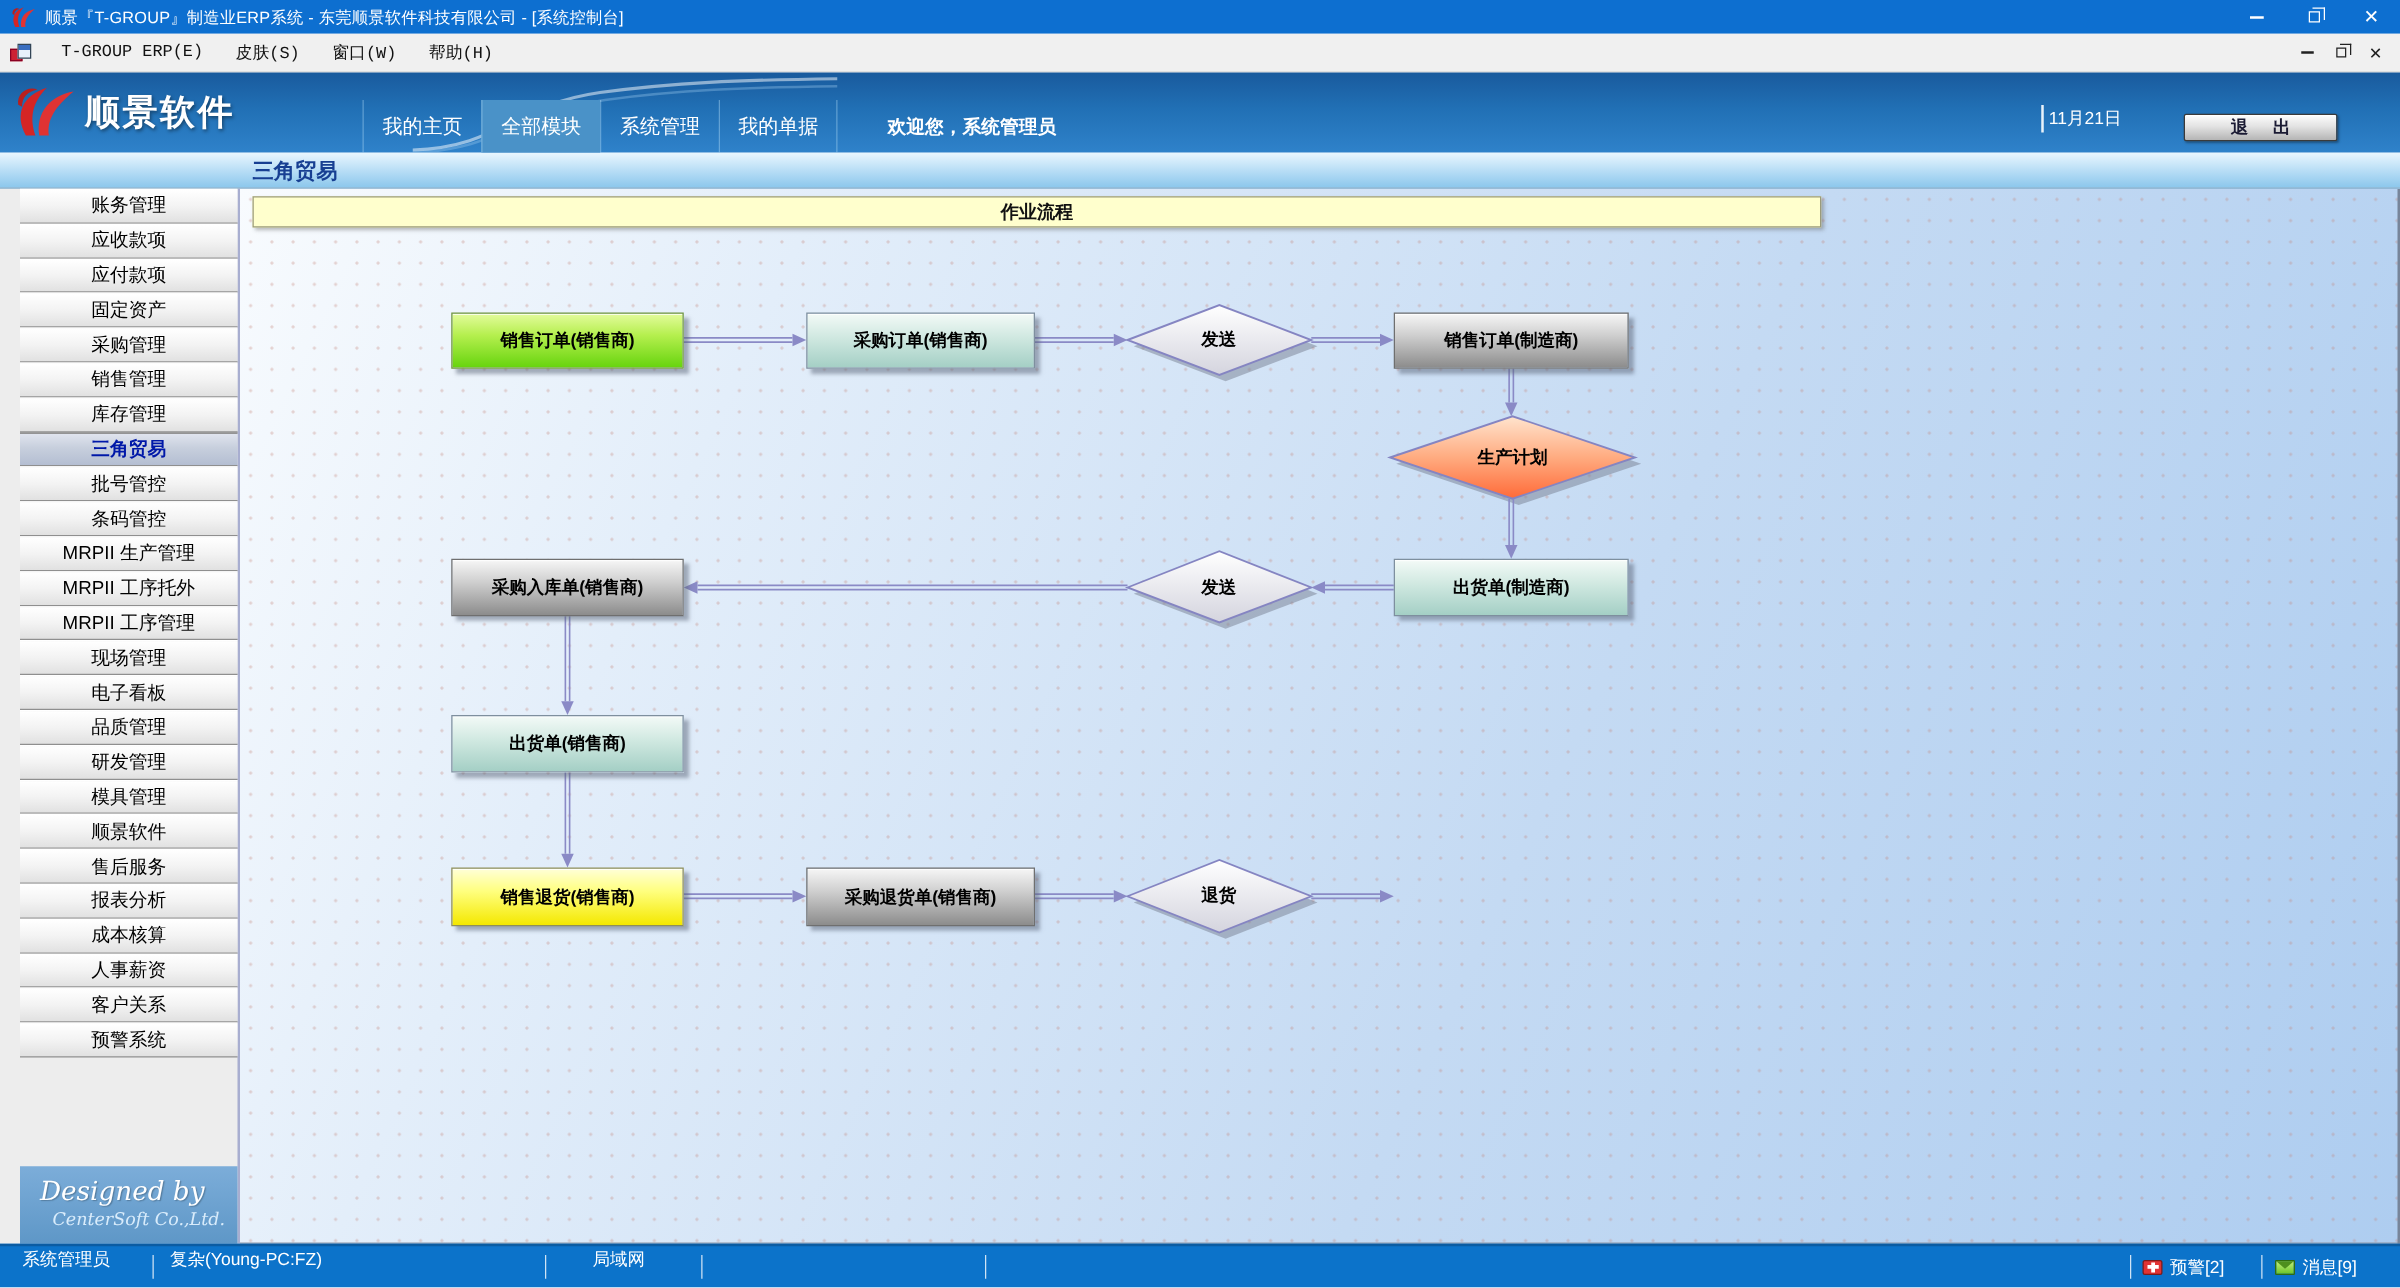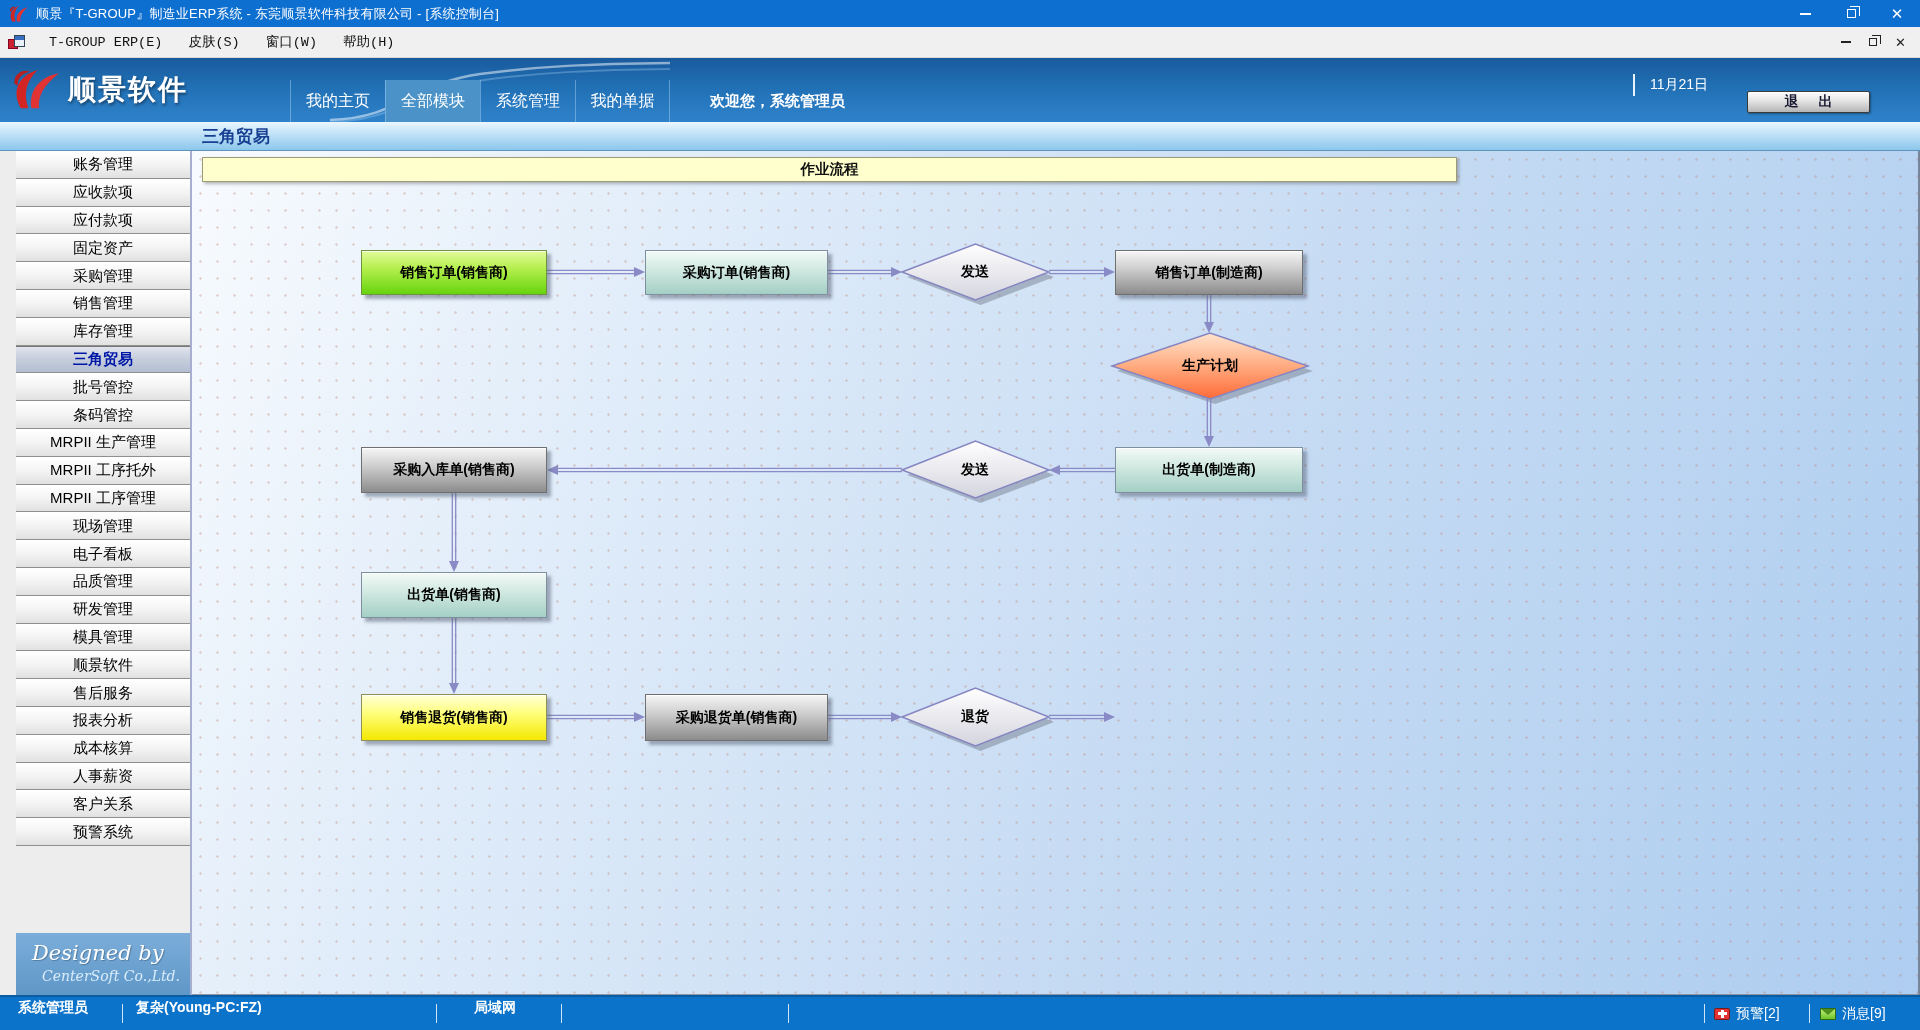--- a/index.html
+++ b/index.html
@@ -38,22 +38,22 @@
   .logo svg { width:52px; height:48px; }
   .logo .lname { font-size:28px; font-weight:bold; color:#fff; margin-left:6px; text-shadow:1px 2px 3px rgba(0,0,0,.45); letter-spacing:2px; }
   .hcurve { position:absolute; left:330px; top:0; width:340px; height:64px; pointer-events:none; }
   .tabs { position:absolute; left:290px; top:22px; height:42px; display:flex; }
   .tab { width:95px; display:flex; align-items:center; justify-content:center; font-size:16px; color:#fff;
     border-left:1px solid rgba(170,215,245,.45); }
   .tab:last-child { border-right:1px solid rgba(170,215,245,.45); }
   .tab.active { background:#4a92c8; }
   .welcome { position:absolute; left:710px; top:22px; height:42px; display:flex; align-items:center;
     font-size:15px; font-weight:bold; }
-  .hdate { position:absolute; left:1633px; top:16px; height:22px; display:flex; align-items:center; font-size:14px;
-    border-left:2px solid #e8f2fa; padding-left:15px; }
+  .hdate { position:absolute; left:1633px; top:26px; height:22px; display:flex; align-items:center; font-size:14px;
+    border-left:2px solid #e8f2fa; padding-left:4px; }
   .exit-btn { position:absolute; left:1747px; top:33px; width:123px; height:22px;
     background:linear-gradient(180deg,#fdfdfd 0%,#e3e3e3 45%,#b5b5b5 100%);
     border:1px solid #3a3a3a; border-radius:2px; color:#1a1a33; font-size:14px; font-weight:bold;
     display:flex; align-items:center; justify-content:center; letter-spacing:8px; padding-left:8px;
     box-shadow:inset 0 1px 0 #fff, 1px 1px 2px rgba(0,0,0,.35); cursor:pointer; }
 
   
   .crumb { height:29px; background:linear-gradient(180deg,#eaf7ff 0%,#b5dcf5 55%,#8cc7ec 100%);
     border-bottom:1px solid #5f95bd; display:flex; align-items:center; }
   .crumb .ctitle { padding-left:202px; font-size:17px; font-weight:bold; color:#173f92; }
@@ -91,21 +91,21 @@
     box-shadow:4px 4px 3px rgba(90,100,120,.5), inset 0 1px 0 rgba(255,255,255,.75); cursor:pointer; }
   .node.green  { background:linear-gradient(180deg,#e3fb9c 0%,#b5ef4e 40%,#67d40e 100%); border-color:#6f9440; }
   .node.cyan   { background:linear-gradient(180deg,#f3faf7 0%,#cfe8e0 45%,#a4cfc5 100%); border-color:#7e8f9e; }
   .node.gray   { background:linear-gradient(180deg,#f6f6f6 0%,#cfcfcf 40%,#8c8c8c 100%); border-color:#6f6f6f; }
   .node.yellow { background:linear-gradient(180deg,#ffffd8 0%,#ffff7e 40%,#f4e800 100%); border-color:#8f8f5a; }
 
   .dlabel { position:absolute; transform:translate(-50%,-50%); font-size:14px; font-weight:bold; color:#000; white-space:nowrap; }
 
   
   .statusbar { height:35px; background:#0c73ca; border-top:2px solid #0a5ca3; position:relative; color:#fff; font-size:14px; }
-  .sb-text { position:absolute; top:0; height:21px; display:flex; align-items:center;font-weight:bold; }
+  .sb-text { position:absolute; top:0; height:21px; display:flex; align-items:center; }
   .sb-sep { position:absolute; top:7px; width:1px; height:19px; background:#cfe4f5; }
   .sb-group { position:absolute; top:0; height:33px; display:flex; align-items:center; gap:6px; cursor:pointer; }
   .icon-alert { width:16px; height:12px; background:#e23333; border:1px solid #7c1a1a; border-radius:2px; position:relative; }
   .icon-alert::before { content:''; position:absolute; left:6px; top:1px; width:3px; height:8px; background:#fff; }
   .icon-alert::after  { content:''; position:absolute; left:3px; top:3.5px; width:9px; height:3px; background:#fff; }
   .icon-msg { width:16px; height:12px; background:linear-gradient(180deg,#c4f07e 0%,#6cc428 100%);
     border:1px solid #2f6b10; border-radius:1px; position:relative; }
   .icon-msg::before { content:''; position:absolute; left:0; top:0; width:0; height:0;
     border-left:7px solid transparent; border-right:7px solid transparent; border-top:6px solid #4e8f1d; }
 </style>

